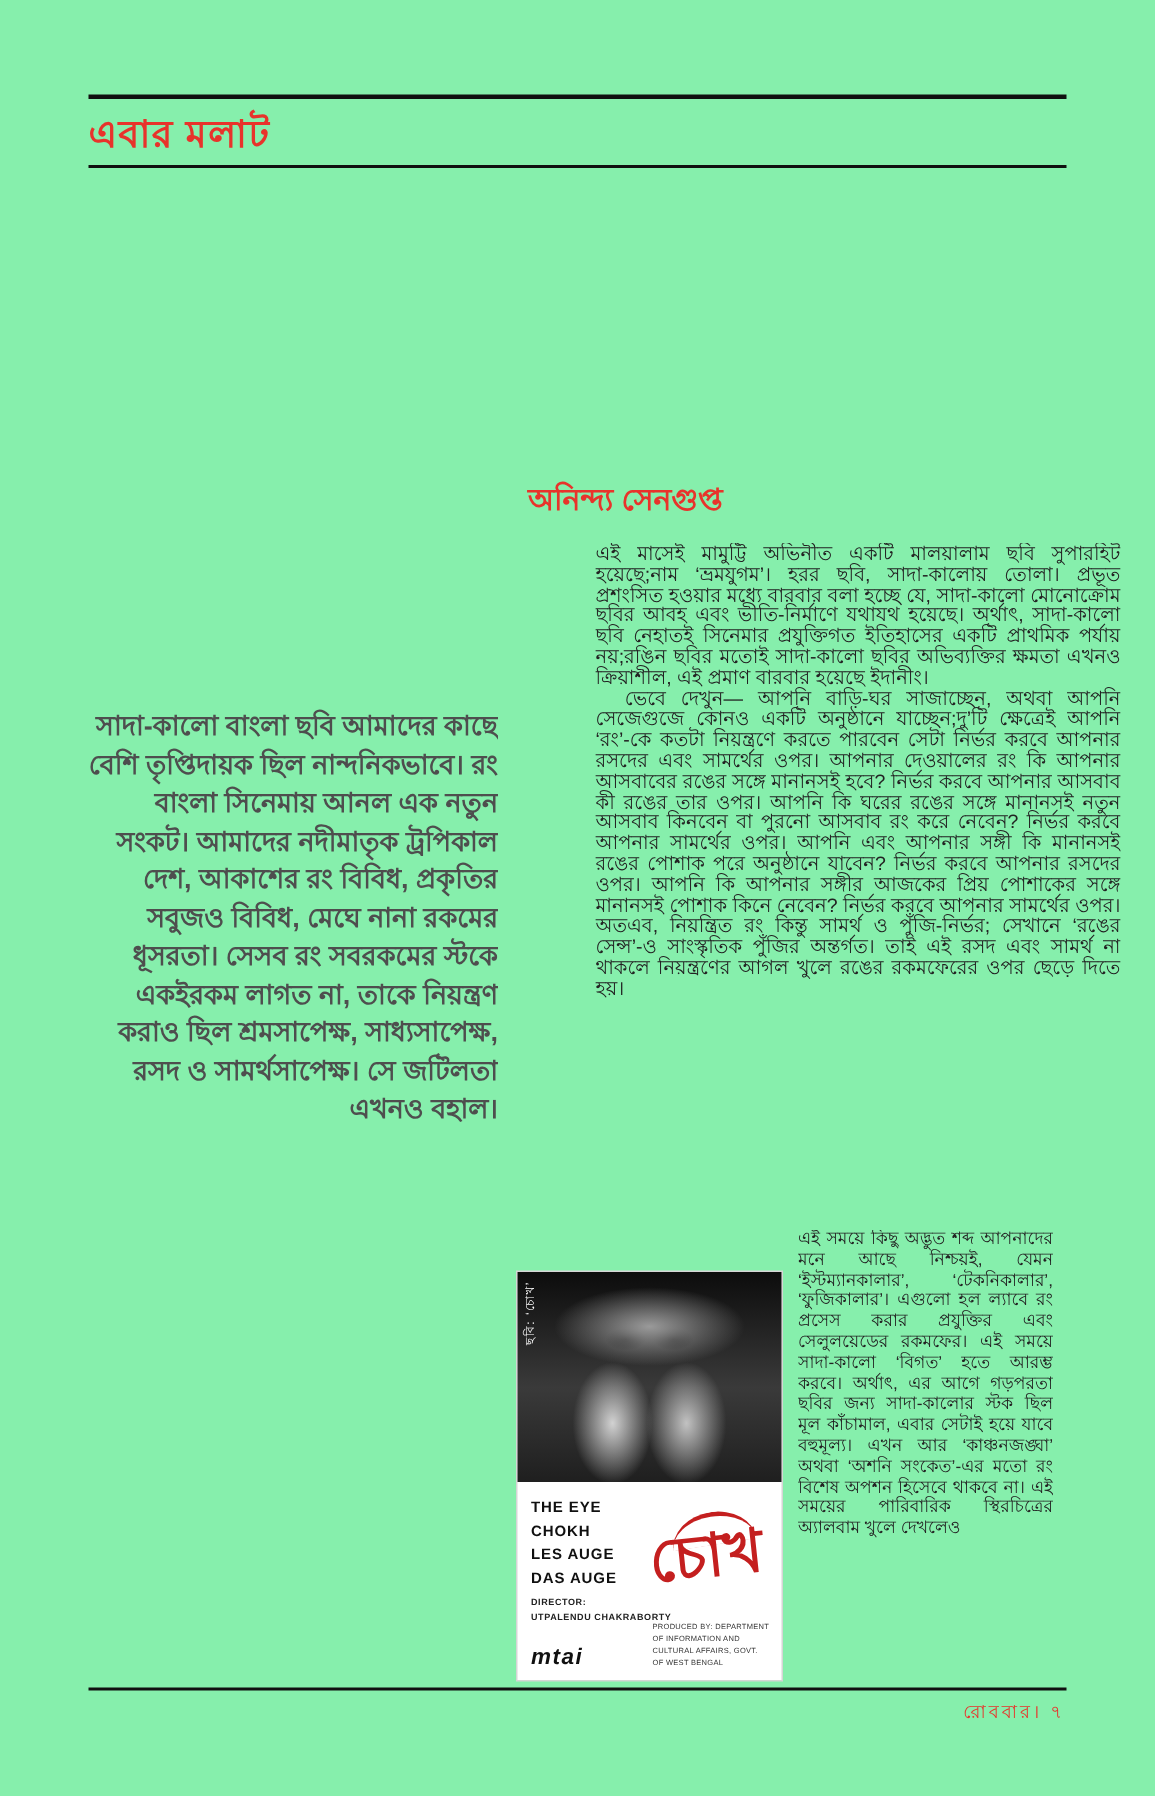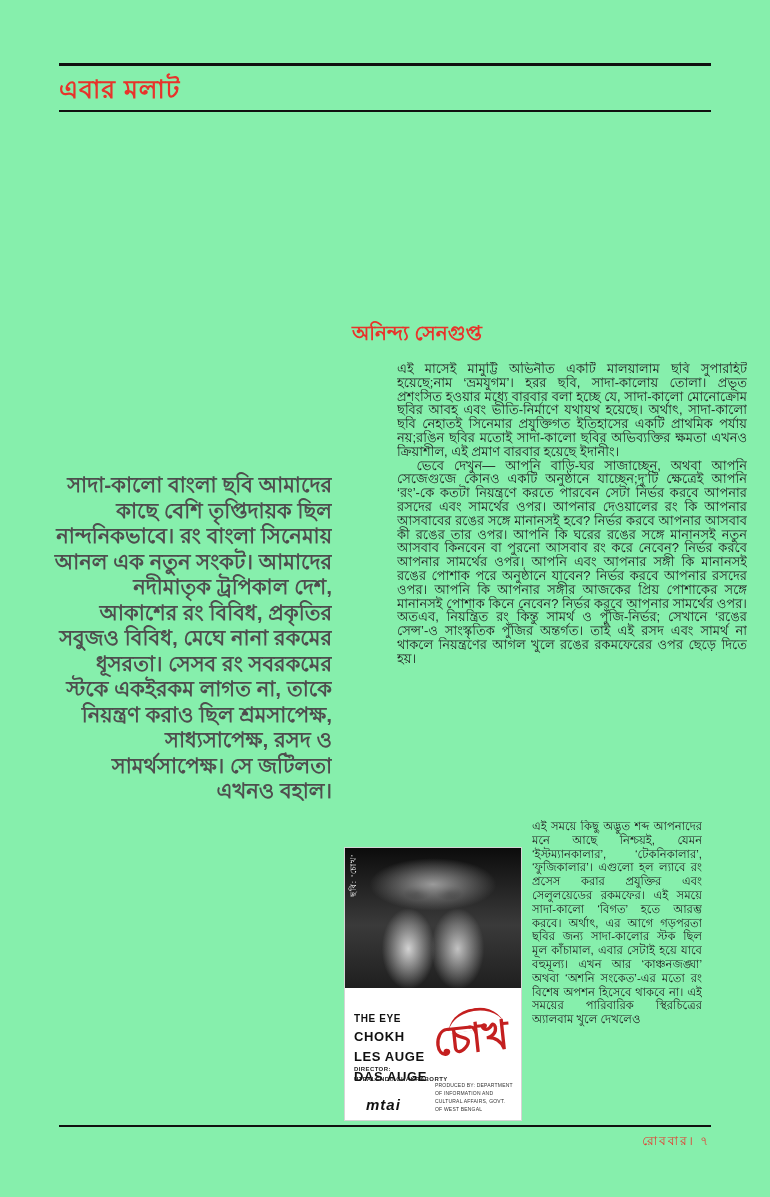--- a/index.html
+++ b/index.html
@@ -33,21 +33,21 @@
   .band-blue { background:#29a8e0; width:112px; color:#fff; font-weight:bold;
     font-size:15px; display:flex; align-items:center; padding-left:8px; }
 
   .headline {
     position:absolute; left:50px; top:290px; width:282px;
     text-align:right; font-size:48px; line-height:1.55; font-weight:bold;
     color:#141414;
   }
   .lede {
     position:absolute; left:50px; top:472px; width:282px; height:472px;
-    overflow:hidden; text-align:right; font-size:21px; line-height:25.5px;
+    overflow:hidden; text-align:right; font-size:18px; line-height:25.5px;
     font-weight:600; color:#4e4e4e;
   }
   .author {
     position:absolute; left:352px; top:318px;
     font-size:20px; font-weight:bold; color:#e8332b;text-align:right;
   }
   .body-col {
     position:absolute; left:360px; top:362px; width:350px; height:484px;
     overflow:hidden; text-align:justify; font-size:13px; line-height:13.8px;
     color:#222;
@@ -73,39 +73,39 @@
       radial-gradient(38px 58px at 64% 72%, #c2c2c2 0%, rgba(194,194,194,0) 70%),
       radial-gradient(18px 10px at 41% 32%, #000 0%, rgba(0,0,0,0) 75%),
       radial-gradient(18px 10px at 59% 32%, #000 0%, rgba(0,0,0,0) 75%),
       linear-gradient(180deg, #0c0c0c 0%, #3a3a3a 55%, #1f1f1f 100%);
   }
   .poster-credit {
     position:absolute; left:2px; top:6px; writing-mode:vertical-rl;
     transform:rotate(180deg); color:#fff; font-size:8px; letter-spacing:1px;
   }
   .poster-white { position:relative; height:132px; }
-  .poster-titles { position:absolute; left:9px; top:23px; color:#101010; }
-  .pt { font-size:13px; font-weight:bold; letter-spacing:0.6px; line-height:1.55; }
+  .poster-titles { position:absolute; left:9px; top:10px; color:#101010; }
+  .pt { font-size:10px; font-weight:bold; letter-spacing:0.6px; line-height:1.55; }
   .pt1 { font-size:10px; }
   .poster-swirl {
     position:absolute; right:18px; top:20px; width:56px; height:22px;
     border-top:3px solid #c41f1f; border-radius:50% / 100% 100% 0 0;
     transform:rotate(-9deg);
   }
   .poster-bn {
     position:absolute; right:12px; top:30px; font-size:40px; line-height:1;
     color:#c41f1f; font-weight:bold; transform:rotate(-6deg);
   }
   .poster-director {
     position:absolute; left:9px; top:76px; font-size:6px; font-weight:bold;
     color:#222; line-height:1.7; letter-spacing:0.4px;
   }
   .poster-logo {
     position:absolute; left:9px; bottom:7px; font-size:15px; font-weight:bold;
-    font-style:italic; letter-spacing:1px; color:#111;margin-left:12px;
+    font-style:italic; letter-spacing:1px; color:#111;
   }
   .poster-fineprint {
     position:absolute; right:8px; bottom:7px; width:78px; font-size:5px;
     line-height:1.6; color:#333; letter-spacing:0.2px;
   }
 
   .page-label {
     position:absolute; right:60px; top:1132px; font-size:12px; font-weight:normal;
     color:#e8332b; letter-spacing:2px;
   }

